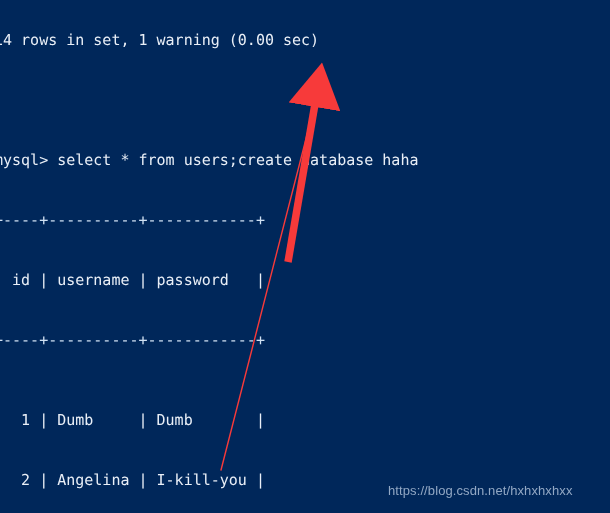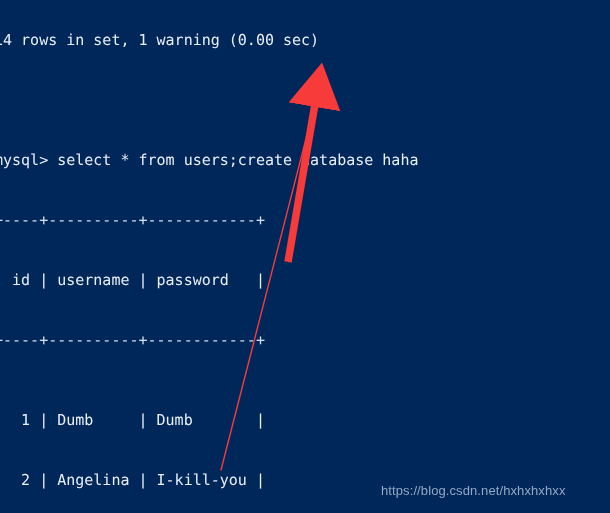--- a/index.html
+++ b/index.html
@@ -104,15 +104,15 @@
   <svg id="arrow-layer" viewBox="0 0 610 513">
     <defs>
       <marker id="ah" markerWidth="6" markerHeight="7" refX="1.2" refY="3.5" orient="auto" markerUnits="strokeWidth">
         <path d="M0,0 L6,3.5 L0,7 z" fill="#f73a3a"></path>
       </marker>
     </defs>
     <line x1="221" y1="470" x2="318" y2="92" stroke="#f73a3a" stroke-width="1.4" stroke-linecap="round"></line>
     <line x1="288" y1="262" x2="316" y2="98" stroke="#f73a3a" stroke-width="7.5" stroke-linecap="butt" marker-end="url(#ah)"></line>
   </svg>
 
-  <div id="watermark" style="color: rgb(159, 179, 205);">https://blog.csdn.net/hxhxhxhxx</div>
+  <div id="watermark" style="color: rgb(159, 179, 205); margin-left: 7px;">https://blog.csdn.net/hxhxhxhxx</div>
 
 </div>
 
 </body></html>

